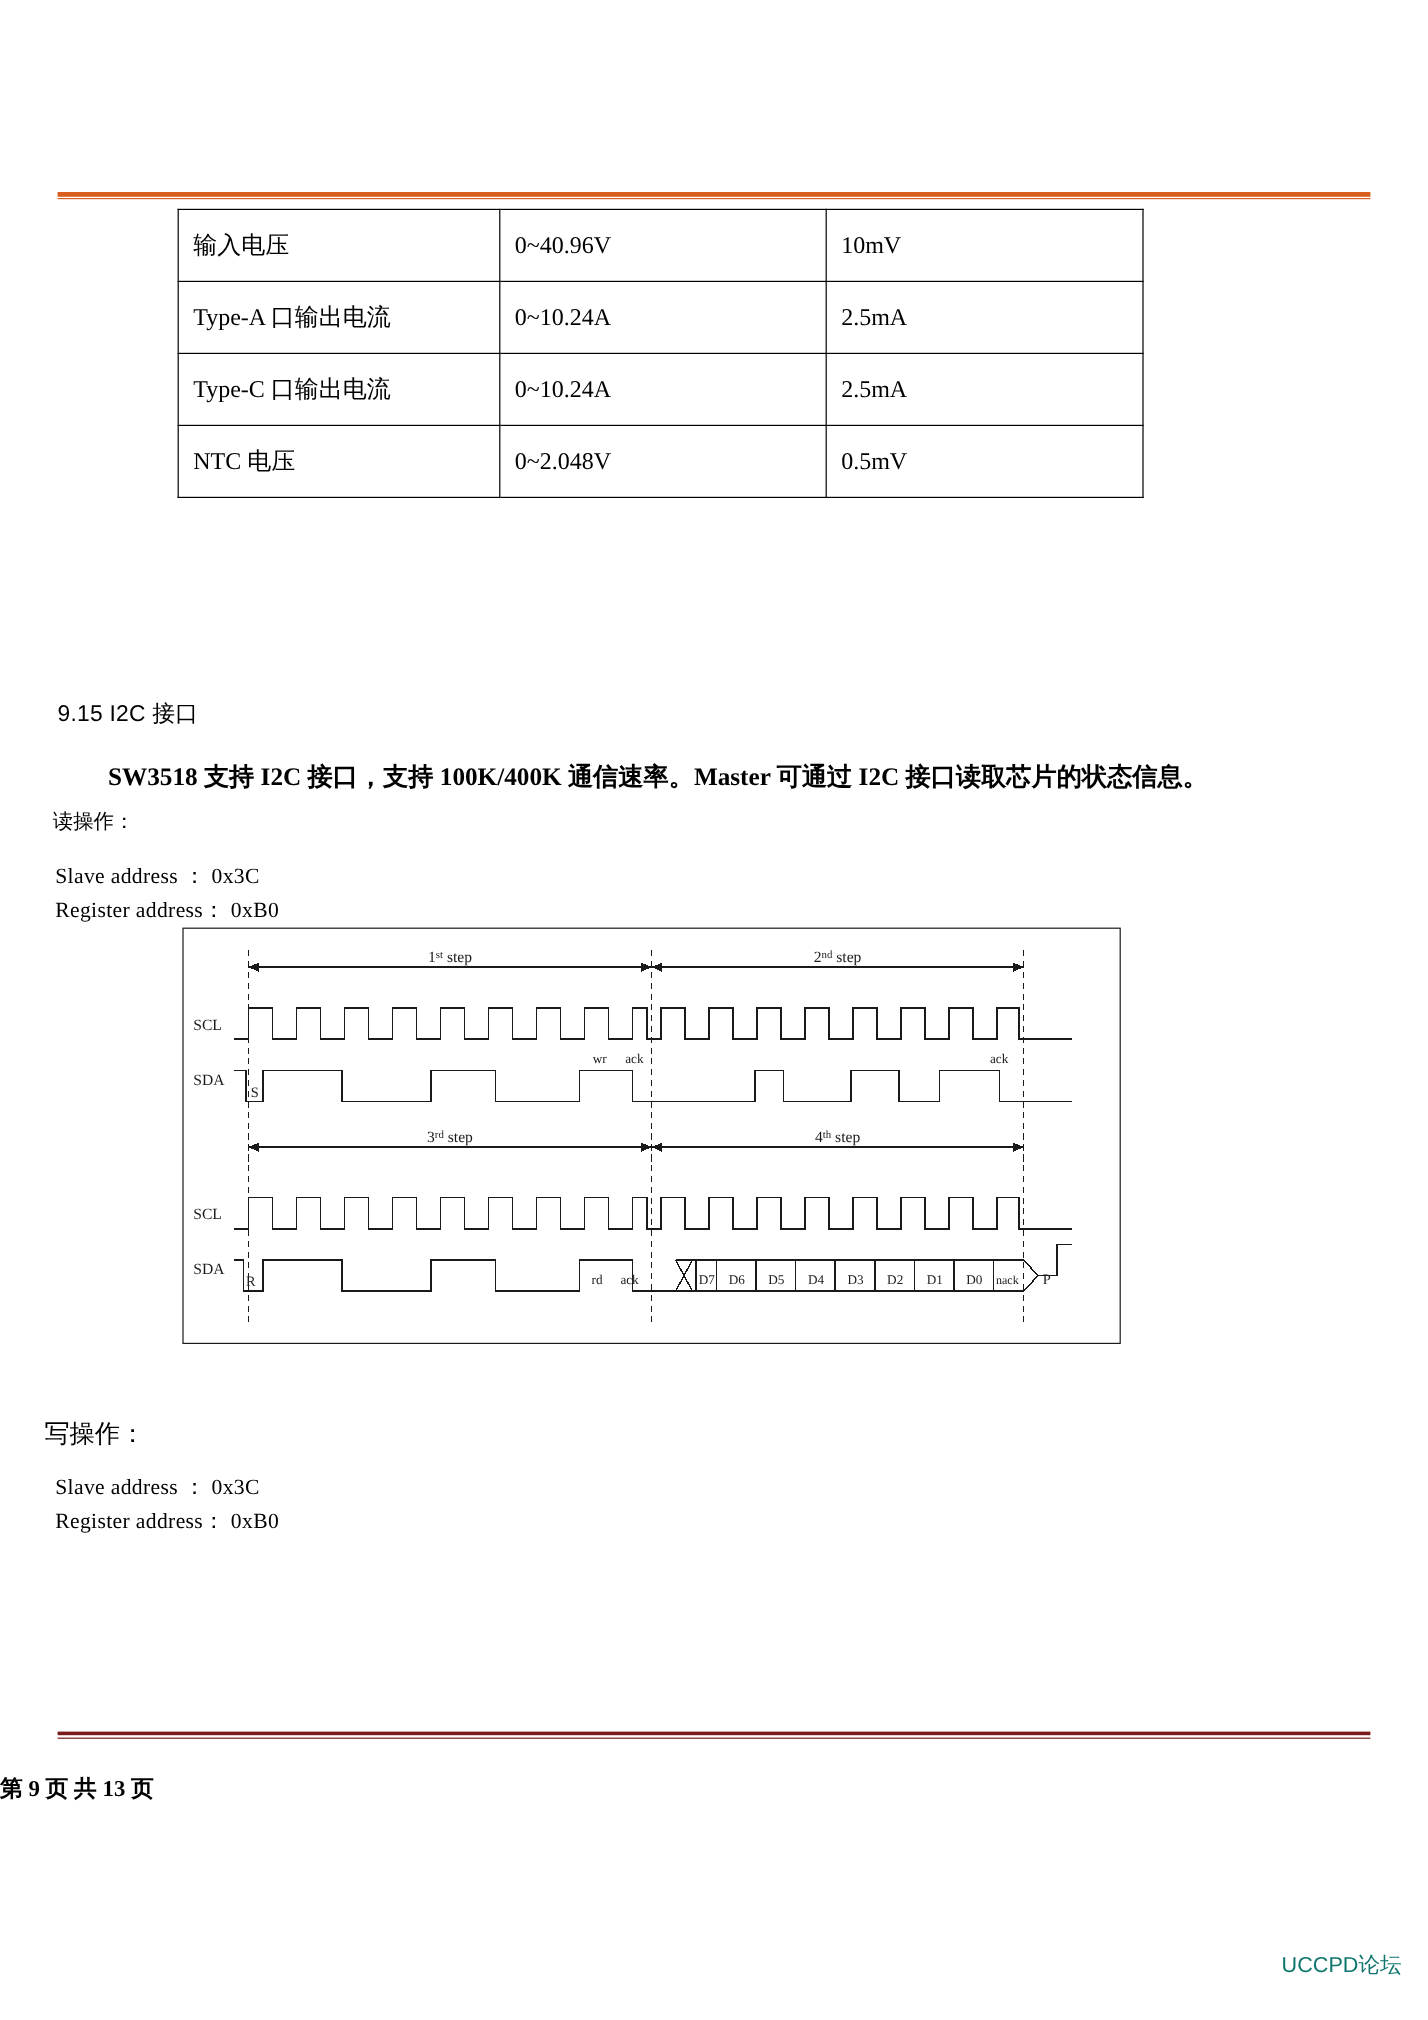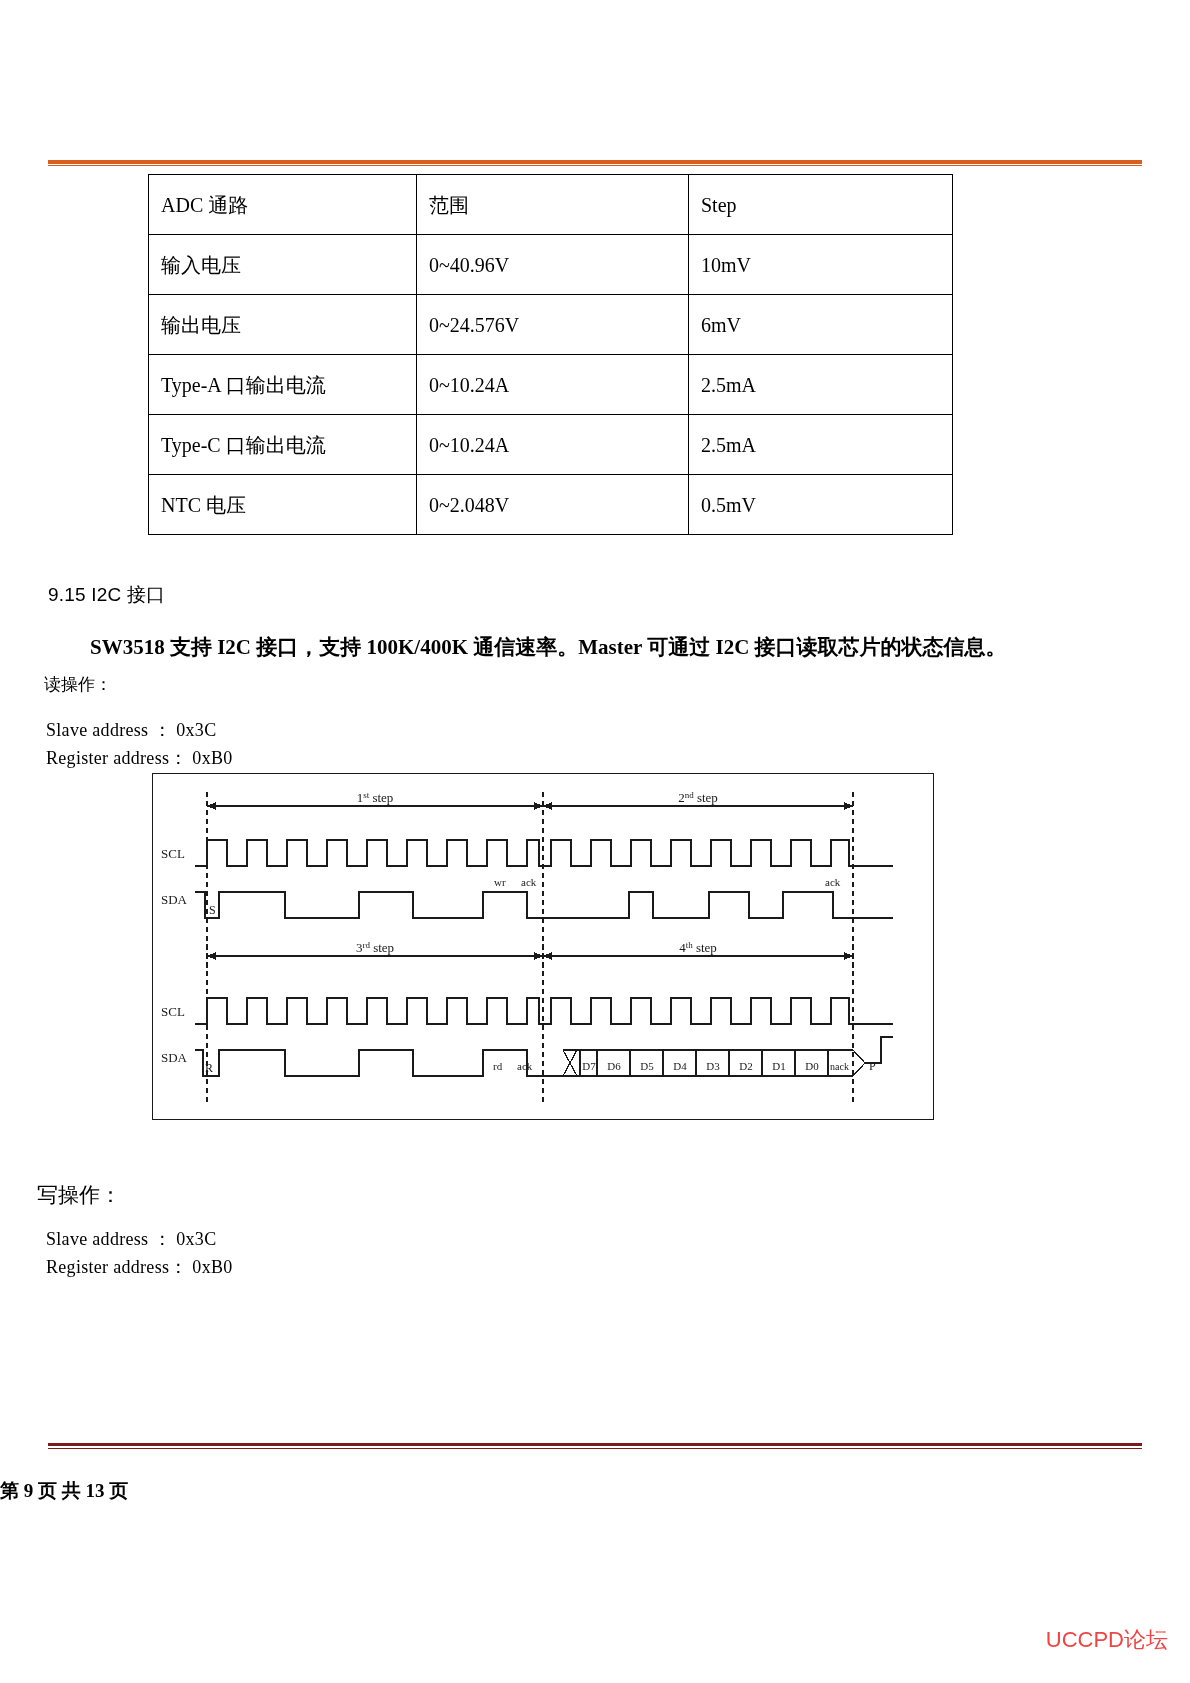--- a/index.html
+++ b/index.html
@@ -160,54 +160,44 @@
     width: 1190px;
     text-align: left;
     font-size: 19px;
     font-weight: bold;
     font-family: "Liberation Serif", serif;
   }
   .watermark {
     position: absolute;
     right: 22px;
     top: 1625px;
-    font-size: 22px;
-    color: #ef4444;
+    font-size: 18px;
+    color: #0f766e;
     font-family: "Liberation Sans", sans-serif;
   }
 </style>
 </head>
 <body>
 
 <div class="page">
 
   <div class="top-rule"></div>
   <div class="top-rule-2"></div>
 
   <table class="spec-table">
     <colgroup>
         <col class="c1">
         <col class="c2">
         <col class="c3">
       </colgroup>
     <tbody>
       <tr>
-        <td>ADC 通路</td>
-        <td>范围</td>
-        <td>Step</td>
-      </tr>
-      <tr>
         <td>输入电压</td>
         <td>0~40.96V</td>
         <td>10mV</td>
-      </tr>
-      <tr>
-        <td>输出电压</td>
-        <td>0~24.576V</td>
-        <td>6mV</td>
       </tr>
       <tr>
         <td>Type-A 口输出电流</td>
         <td>0~10.24A</td>
         <td>2.5mA</td>
       </tr>
       <tr>
         <td>Type-C 口输出电流</td>
         <td>0~10.24A</td>
         <td>2.5mA</td>

